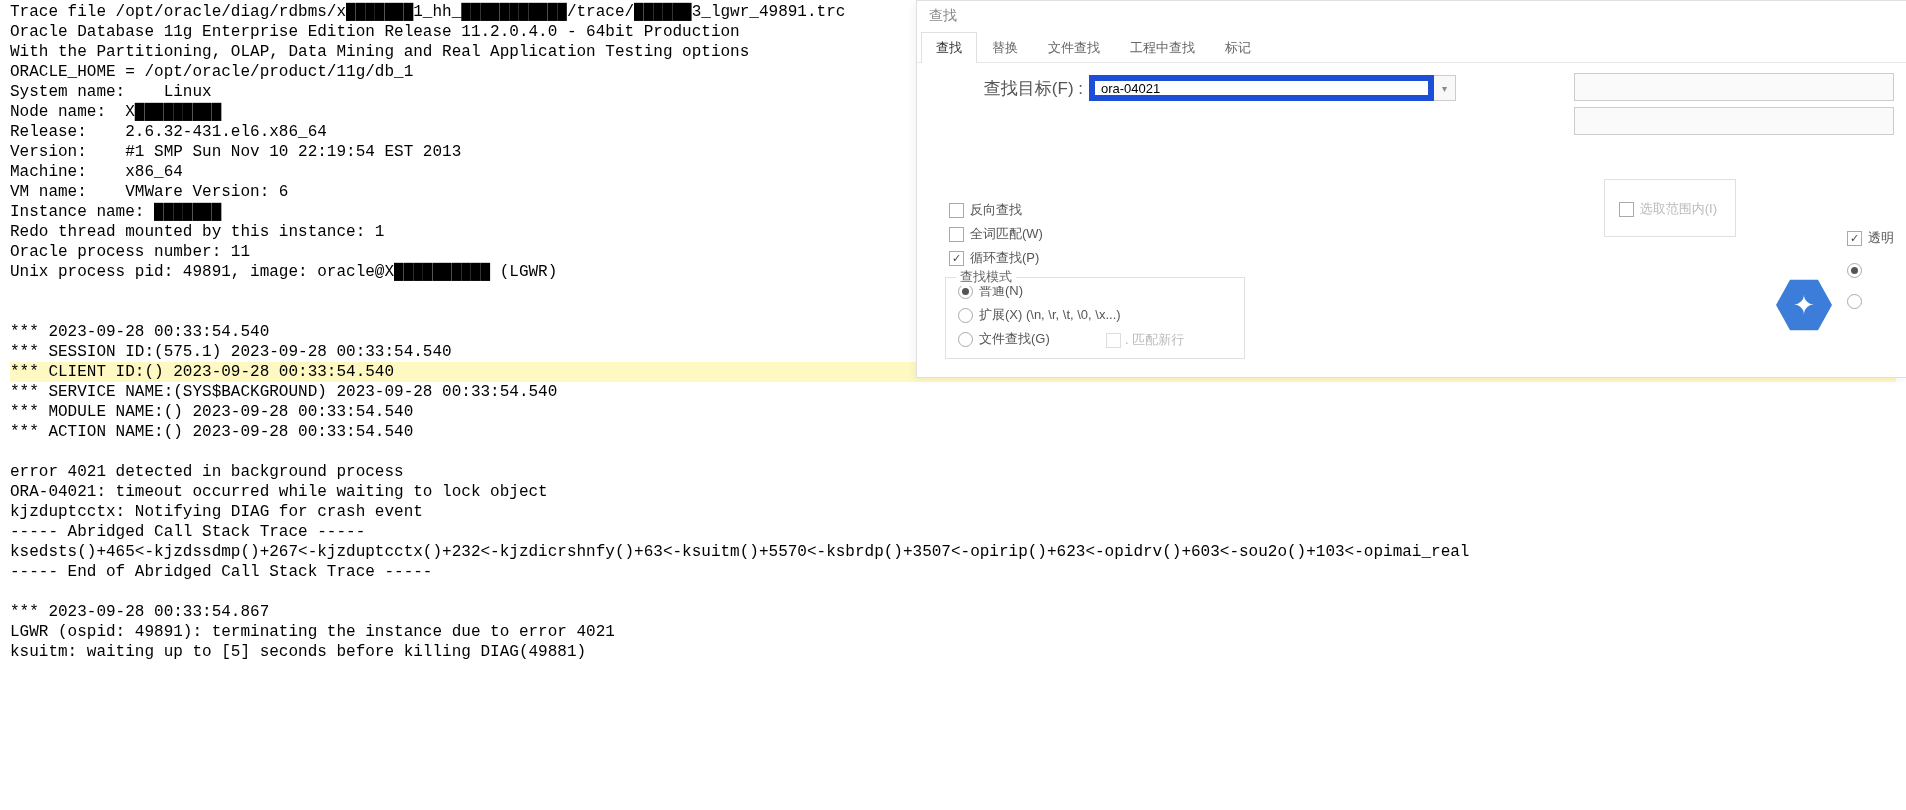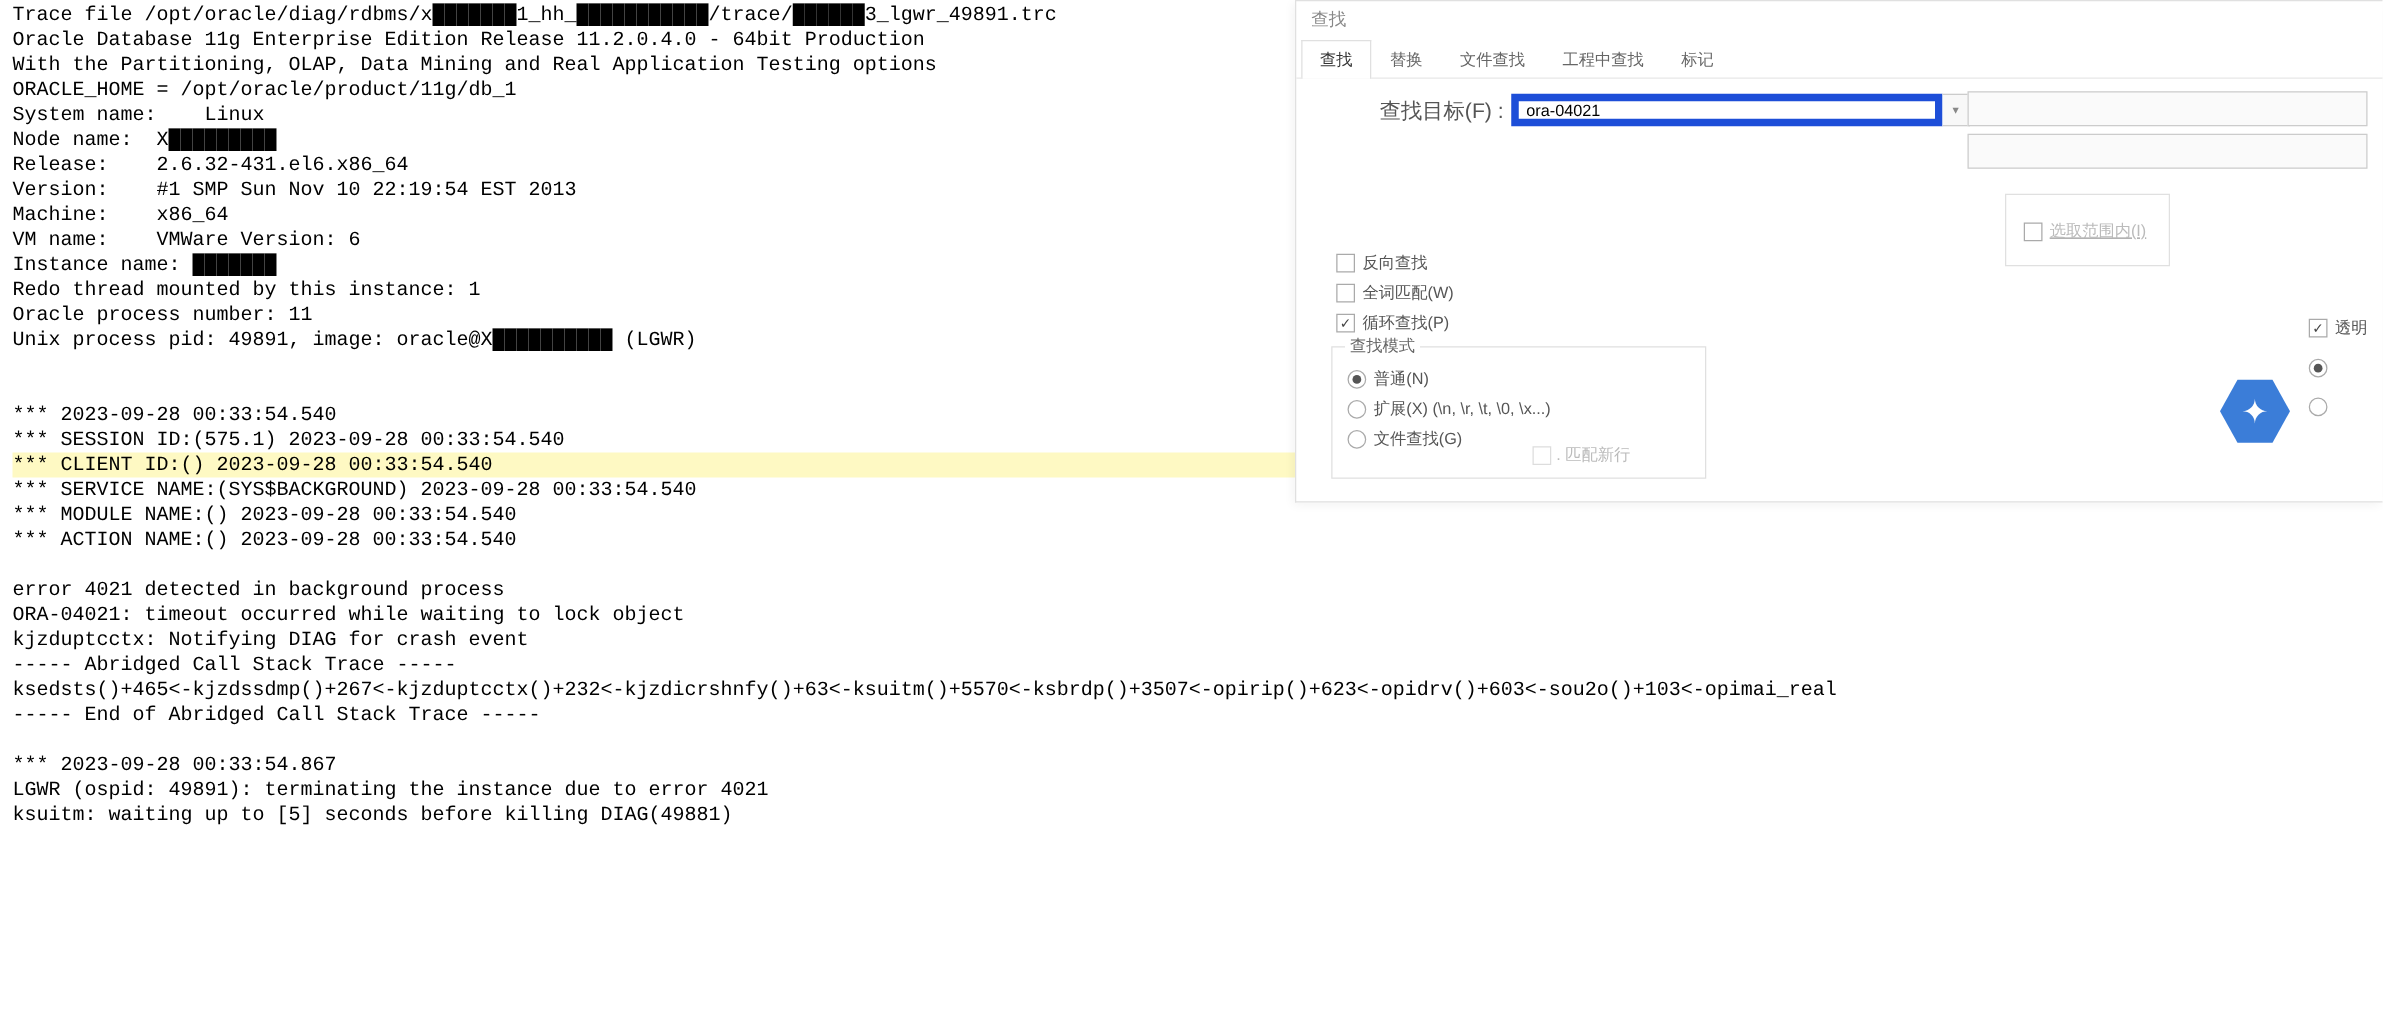--- a/index.html
+++ b/index.html
@@ -14,21 +14,21 @@
     color: #000;
     white-space: pre;
     padding: 2px 10px;
   }
   .editor-line { height: 20px; }
   .editor-line.highlighted { background: #fef9c3; width: 100%; }
   .find-panel {
     position: absolute;
     right: 0;
     top: 0;
-    width: 870px;
+    width: 990px;
     background: #fff;
     border: 1px solid #e0e0e0;
     border-right: none;
     box-shadow: -2px 2px 8px rgba(0,0,0,0.05);
     font-size: 13px;
     color: #555;
   }
   .find-title {
     padding: 6px 12px;
     font-size: 14px;
@@ -95,27 +95,26 @@
   }
   .action-btn {
     width: 320px;
     height: 28px;
     border: 1px solid #ccc;
     background: #fafafa;
   }
   .scope-box {
     position: absolute;
     right: 170px;
-    top: 92px;
+    top: 116px;
     border: 1px solid #e0e0e0;
     padding: 20px 18px 12px 14px;
     font-size: 13px;
     color: #999;
     min-width: 130px;
-    text-decoration: underline;
   }
   .checkbox-row, .radio-row {
     display: flex;
     align-items: center;
     margin-bottom: 6px;
     color: #555;
     font-size: 13px;
     gap: 6px;
   }
   .chkbox, .radbox {
@@ -123,21 +122,21 @@
     border: 1px solid #aaa;
     display: inline-flex; align-items: center; justify-content: center;
     color: #444;
     font-size: 11px;
   }
   .radbox { border-radius: 50%; }
   .radbox .dot { width: 7px; height: 7px; border-radius: 50%; background: #555; }
   .checks-group { margin-top: 100px; margin-left: 16px; }
   .mode-box {
     border: 1px solid #e0e0e0;
-    padding: 16px 12px;
+    padding: 4px 12px;
     margin-top: 10px;
     margin-left: 12px;
     width: 300px;
     position: relative;
   }
   .mode-title {
     position: absolute;
     top: -10px; left: 10px;
     background: #fff;
     padding: 0 4px;

